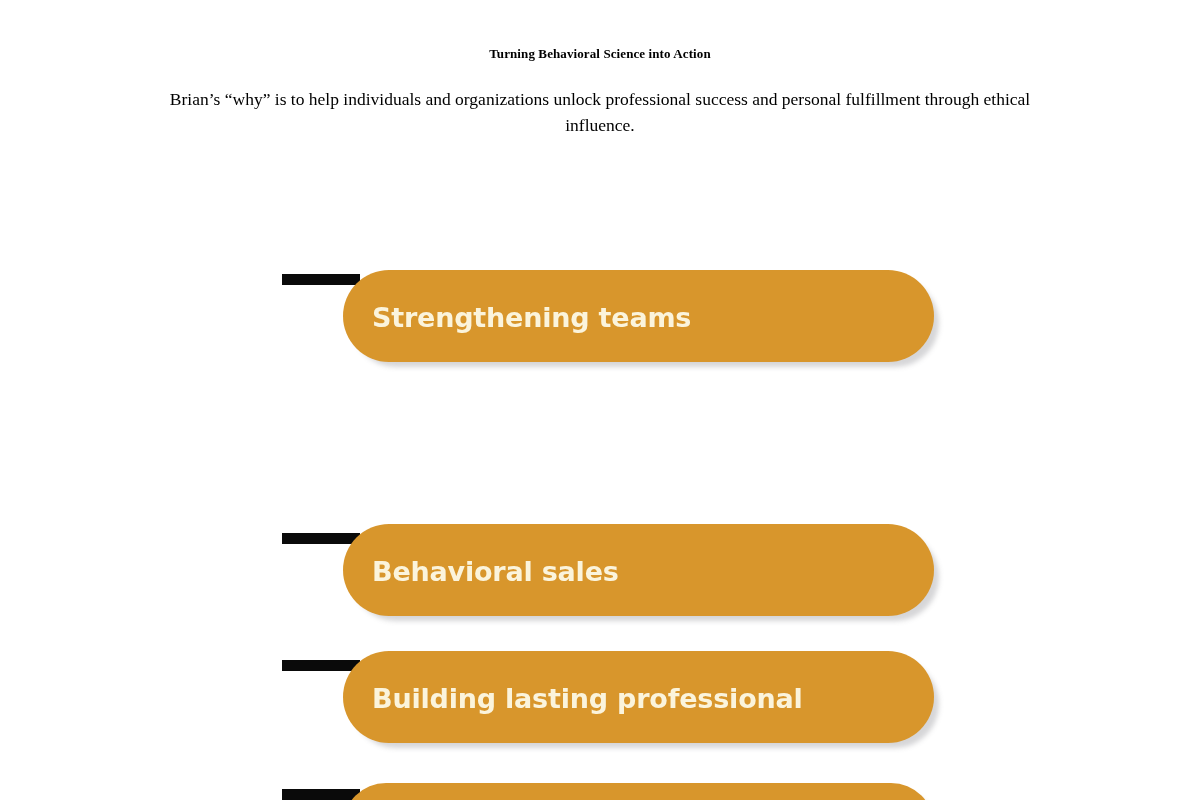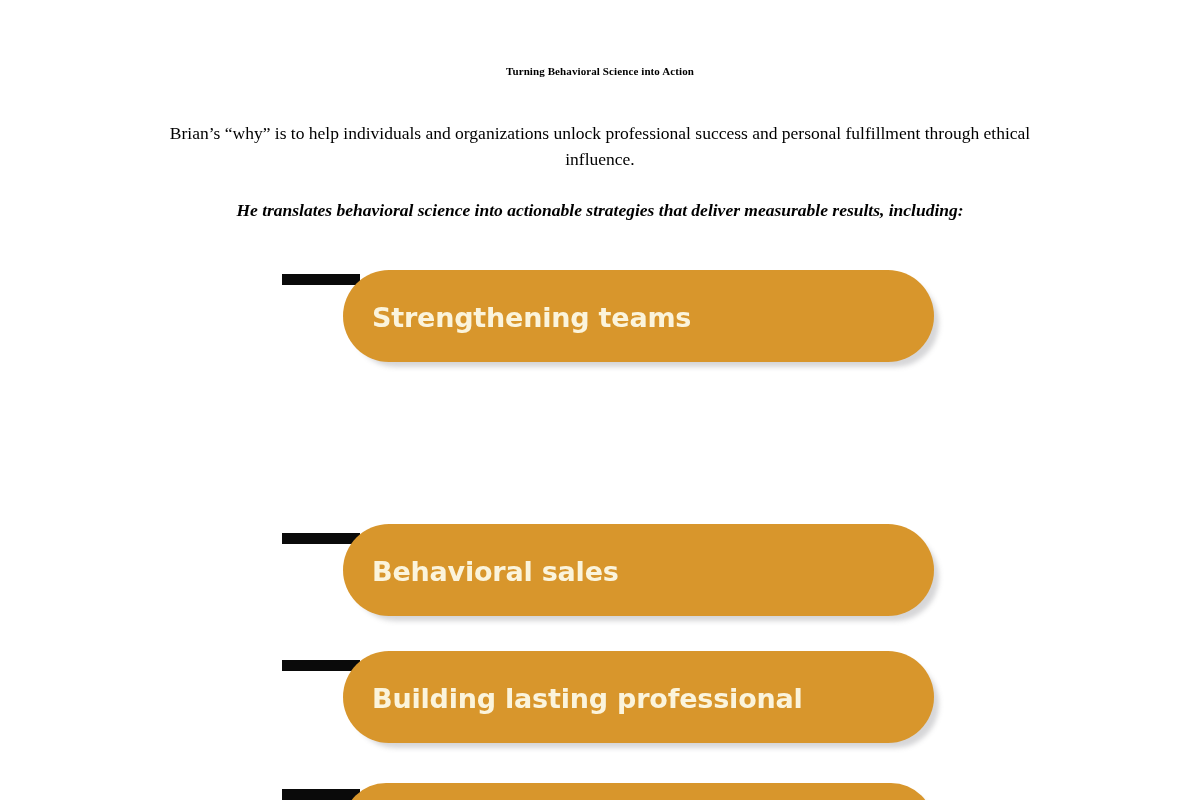--- a/index.html
+++ b/index.html
@@ -23,33 +23,33 @@
 
   
   .header {
     position: absolute;
     top: 0;
     left: 0;
     width: 1200px;
   }
 
   .slide-title {
-    margin: 17px;
+    margin: 0;
     padding-top: 44px;
     text-align: center;
     font-family: "Liberation Serif", "DejaVu Serif", serif;
     font-weight: bold;
-    font-size: 11px;
+    font-size: 13px;
     line-height: 20px;
     color: #000000;
     letter-spacing: 0.1px;
   }
 
   .intro-paragraph {
-    margin: 6px;
+    margin: 0;
     padding-top: 22px;
     width: 880px;
     margin-left: auto;
     margin-right: auto;
     text-align: center;
     font-family: "Liberation Serif", "DejaVu Serif", serif;
     font-weight: normal;
     font-size: 17.5px;
     line-height: 26px;
     color: #000000;
@@ -137,21 +137,20 @@
 </head>
 <body>
 
 <div class="slide">
 
   <div class="header">
     <h1 class="slide-title">Turning Behavioral Science into Action</h1>
 
     <p class="intro-paragraph">Brian’s “why” is to help individuals and organizations unlock professional success and personal fulfillment through ethical influence.</p>
 
-    <p class="lead-in">He translates behavioral science into actionable strategies that deliver measurable results, including:</p>
   </div>
 
   <ul class="pill-list">
 
     <li class="pill-row row-1">
       <span class="connector-bar"></span>
       <div class="pill">
         <span class="pill-label">Strengthening teams</span>
       </div>
     </li>

